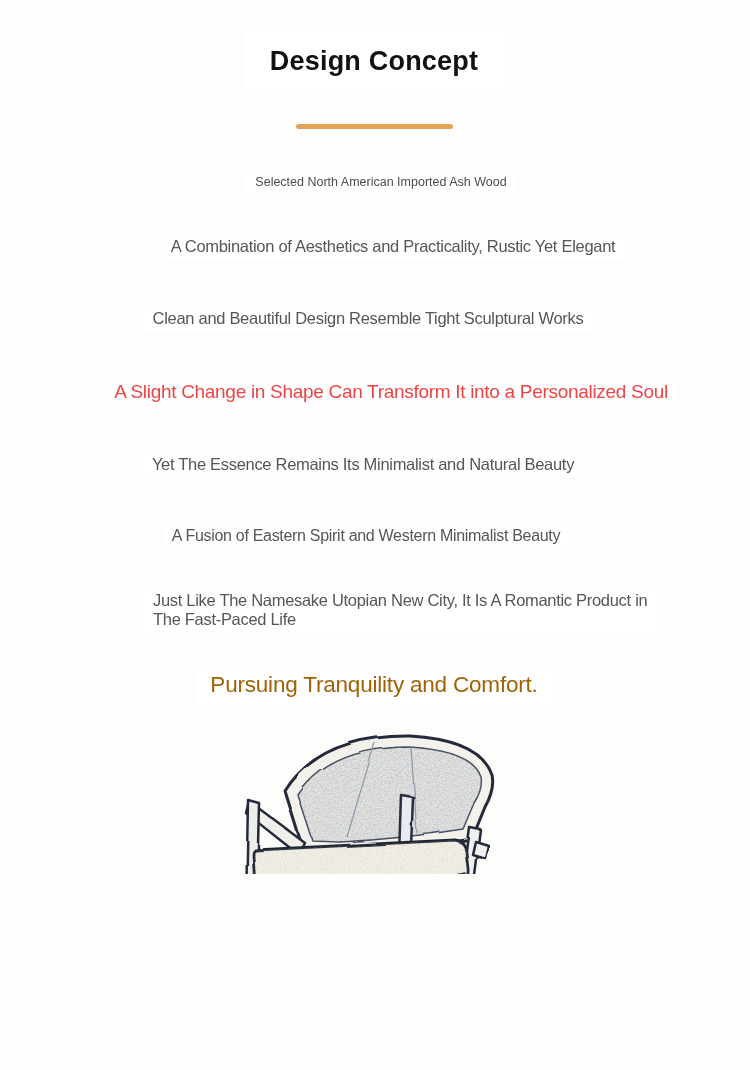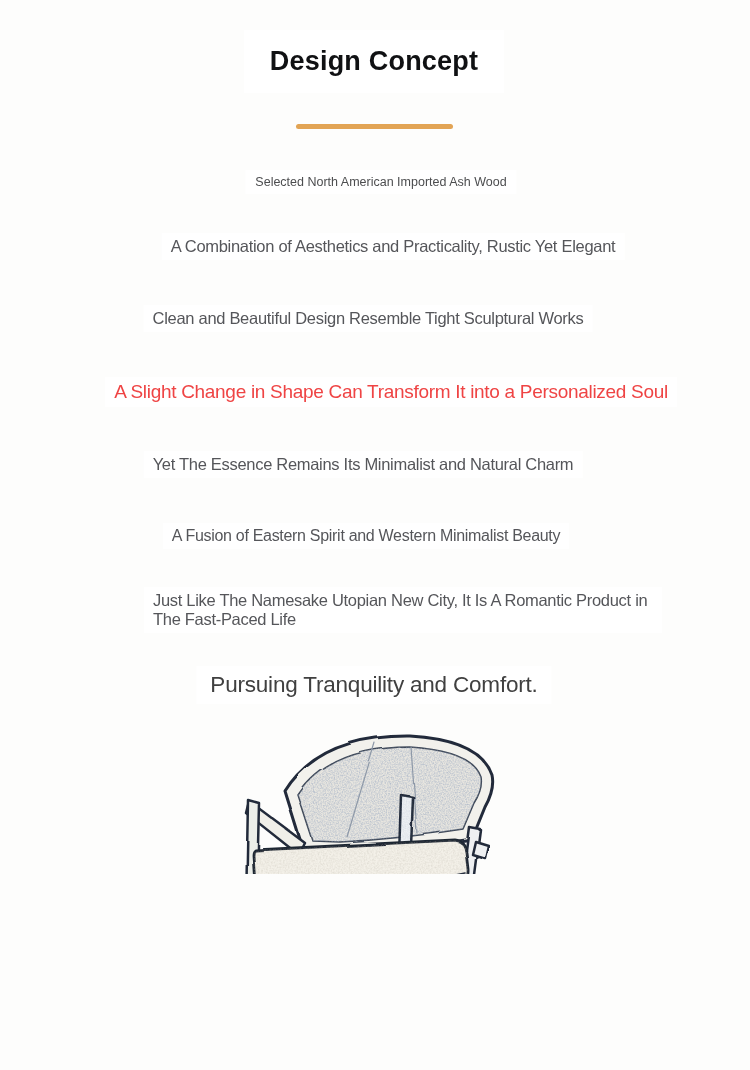--- a/index.html
+++ b/index.html
@@ -56,21 +56,21 @@
     top:587px;left:144px;
     width:500px;
     white-space:normal;
     line-height:1.15;
     transform:none;
   }
   .closing{
     top:666px;left:374px;
     padding:6px 14px;
     font-size:22.5px;
-    color:#404040;
+    color:#a16207;
     letter-spacing:-0.2px;
   }
   .chair{
     position:absolute;
     top:727px;left:225px;
     width:282px;height:322px;
   }
   .bottom-line{
     position:absolute;
     top:1061px;left:0;
@@ -91,21 +91,21 @@
 
   <div class="wbox centered title">Design Concept</div>
 
   <div class="divider" style="background: rgb(226, 164, 85);"></div>
 
   <div class="wbox centered subtitle">Selected North American Imported Ash Wood</div>
 
   <div class="wbox centered stmt s0">A Combination of Aesthetics and Practicality, Rustic Yet Elegant</div>
   <div class="wbox centered stmt s1">Clean and Beautiful Design Resemble Tight Sculptural Works</div>
   <div class="wbox centered stmt s2">A Slight Change in Shape Can Transform It into a Personalized Soul</div>
-  <div class="wbox centered stmt s3">Yet The Essence Remains Its Minimalist and Natural Charm</div>
+  <div class="wbox centered stmt s3">Yet The Essence Remains Its Minimalist and Natural Beauty</div>
   <div class="wbox stmt s5">Just Like The Namesake Utopian New City, It Is A Romantic Product in The Fast-Paced Life</div>
   <div class="wbox centered stmt s4">A Fusion of Eastern Spirit and Western Minimalist Beauty</div>
 
   <div class="wbox centered closing">Pursuing Tranquility and Comfort.</div>
 
   <div class="chair">
     <svg viewBox="0 0 282 322" width="282" height="322" xmlns="http://www.w3.org/2000/svg">
       <defs>
         <filter id="fNoiseB" x="-5%" y="-5%" width="110%" height="110%">
           <feTurbulence type="fractalNoise" baseFrequency="0.75" numOctaves="2" seed="11" result="n"></feTurbulence>

